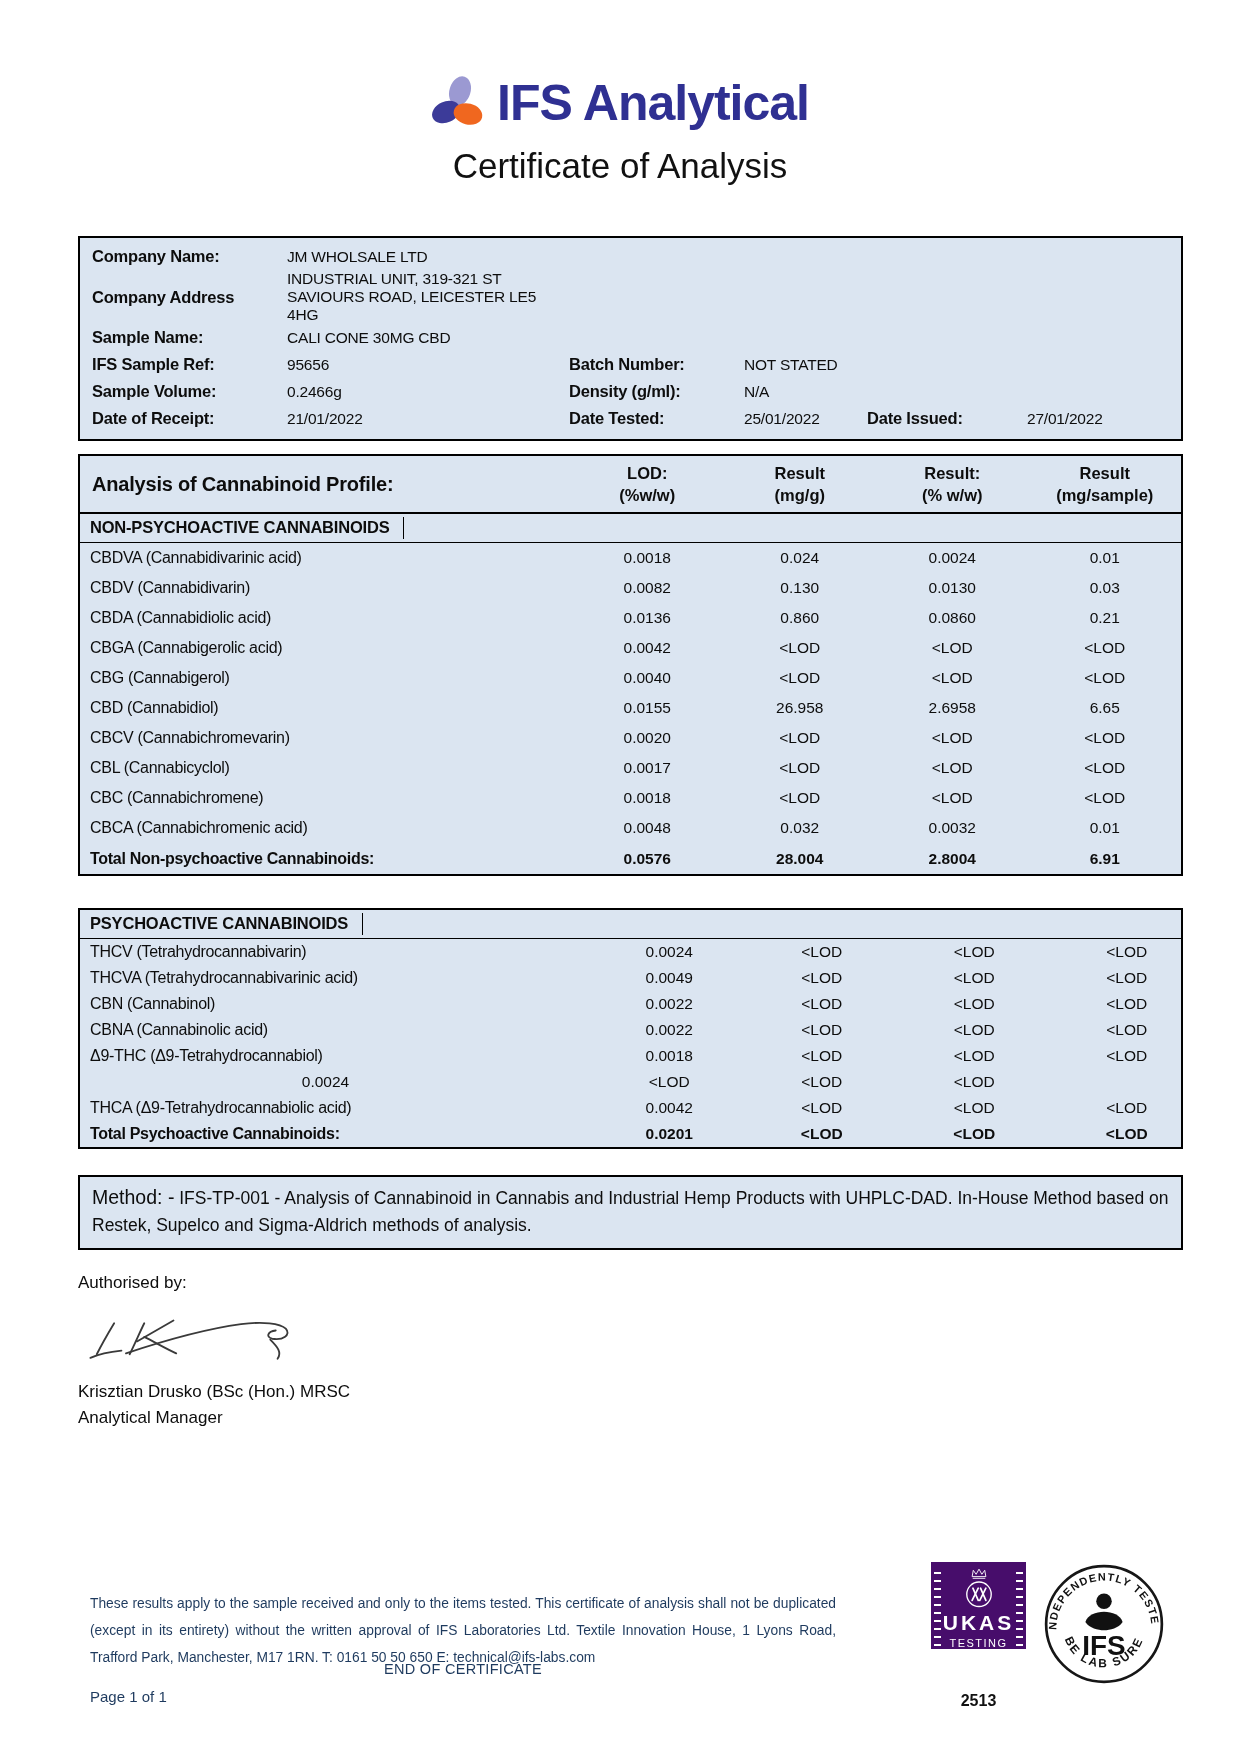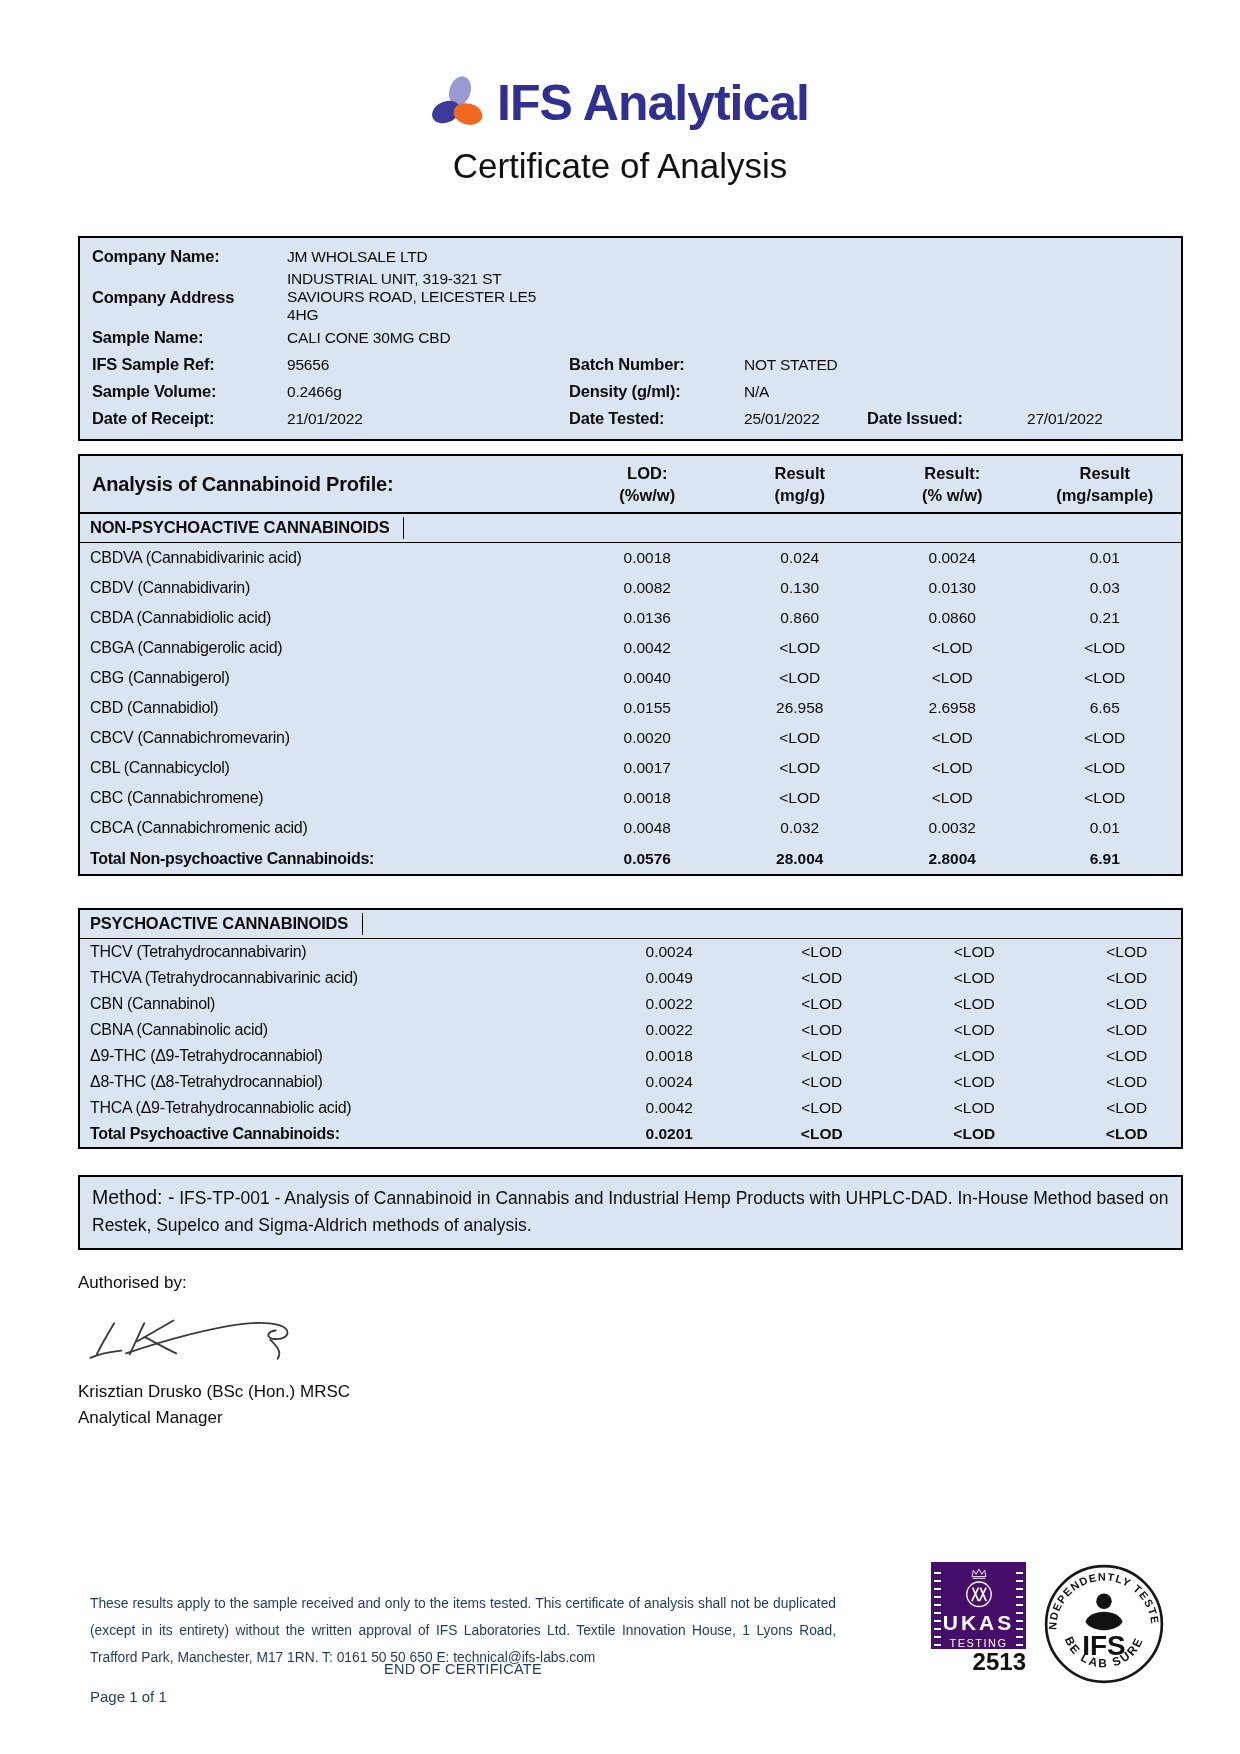--- a/index.html
+++ b/index.html
@@ -82,22 +82,22 @@
     background:var(--ukas-purple,#470d6b); display:flex; flex-direction:column; align-items:center;
   }
   .ukas-ticks{
     position:absolute; top:10px; width:7px; height:85px;
     background:repeating-linear-gradient(to bottom, #fff 0 2px, transparent 2px 8px);
   }
   .ukas-ticks.left{ left:3px; } .ukas-ticks.right{ right:3px; }
   .ukas-word{ color:#fff; font-weight:bold; font-size:21px; letter-spacing:3px; line-height:1; margin-top:2px; }
   .ukas-sub{ color:#fff; font-size:11px; letter-spacing:1.5px; margin-top:4px; }
   .ukas-number{
-    position:absolute; left:931px; top:1648px; width:95px; text-align:right;
-    font-weight:bold; font-size:24px; color:#111;
+    position:absolute; left:931px; top:1692px; width:95px; text-align:center;
+    font-weight:bold; font-size:16px; color:#111;
   }
   .stamp{ position:absolute; left:1042px; top:1562px; }
 </style>
 </head>
 <body>
 
 <div class="page">
 
   <div class="header">
     <div class="logo-row">
@@ -279,21 +279,20 @@
           <div class="t-val">&lt;LOD</div>
         </div>
         <div class="t-row">
           <div class="t-name">Δ9-THC (Δ9-Tetrahydrocannabiol)</div>
           <div class="t-val">0.0018</div>
           <div class="t-val">&lt;LOD</div>
           <div class="t-val">&lt;LOD</div>
           <div class="t-val">&lt;LOD</div>
         </div>
         <div class="t-row">
-          <div class="t-name">Δ8-THC (Δ8-Tetrahydrocannabiol)</div>
           <div class="t-val">0.0024</div>
           <div class="t-val">&lt;LOD</div>
           <div class="t-val">&lt;LOD</div>
           <div class="t-val">&lt;LOD</div>
         </div>
         <div class="t-row">
           <div class="t-name">THCA (Δ9-Tetrahydrocannabiolic acid)</div>
           <div class="t-val">0.0042</div>
           <div class="t-val">&lt;LOD</div>
           <div class="t-val">&lt;LOD</div>

